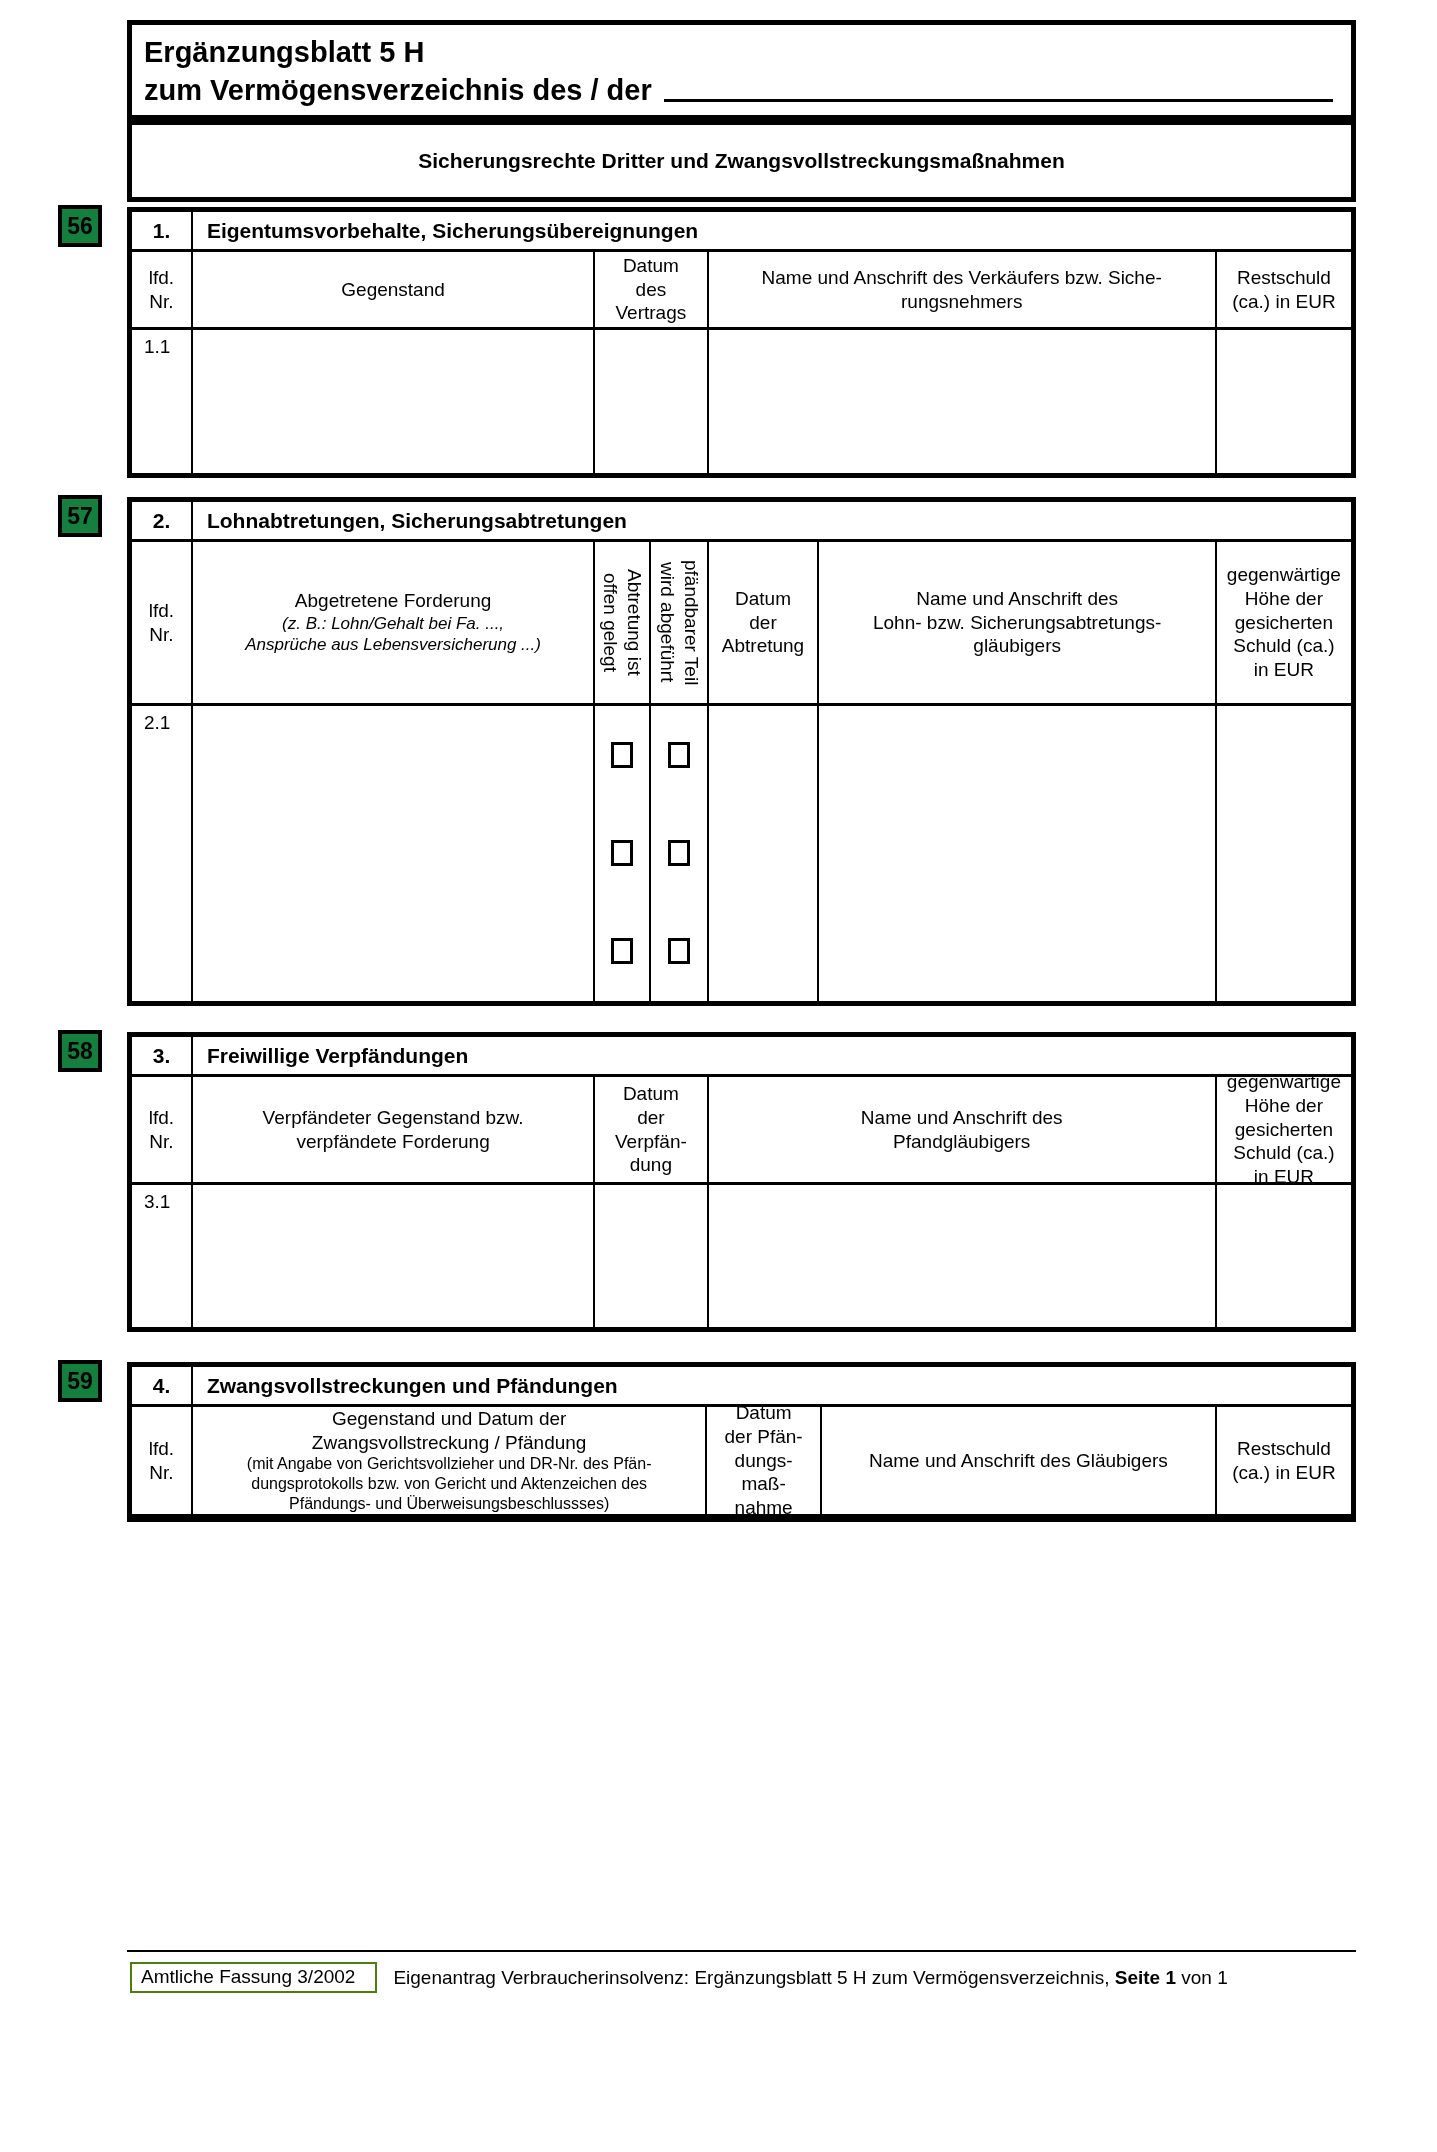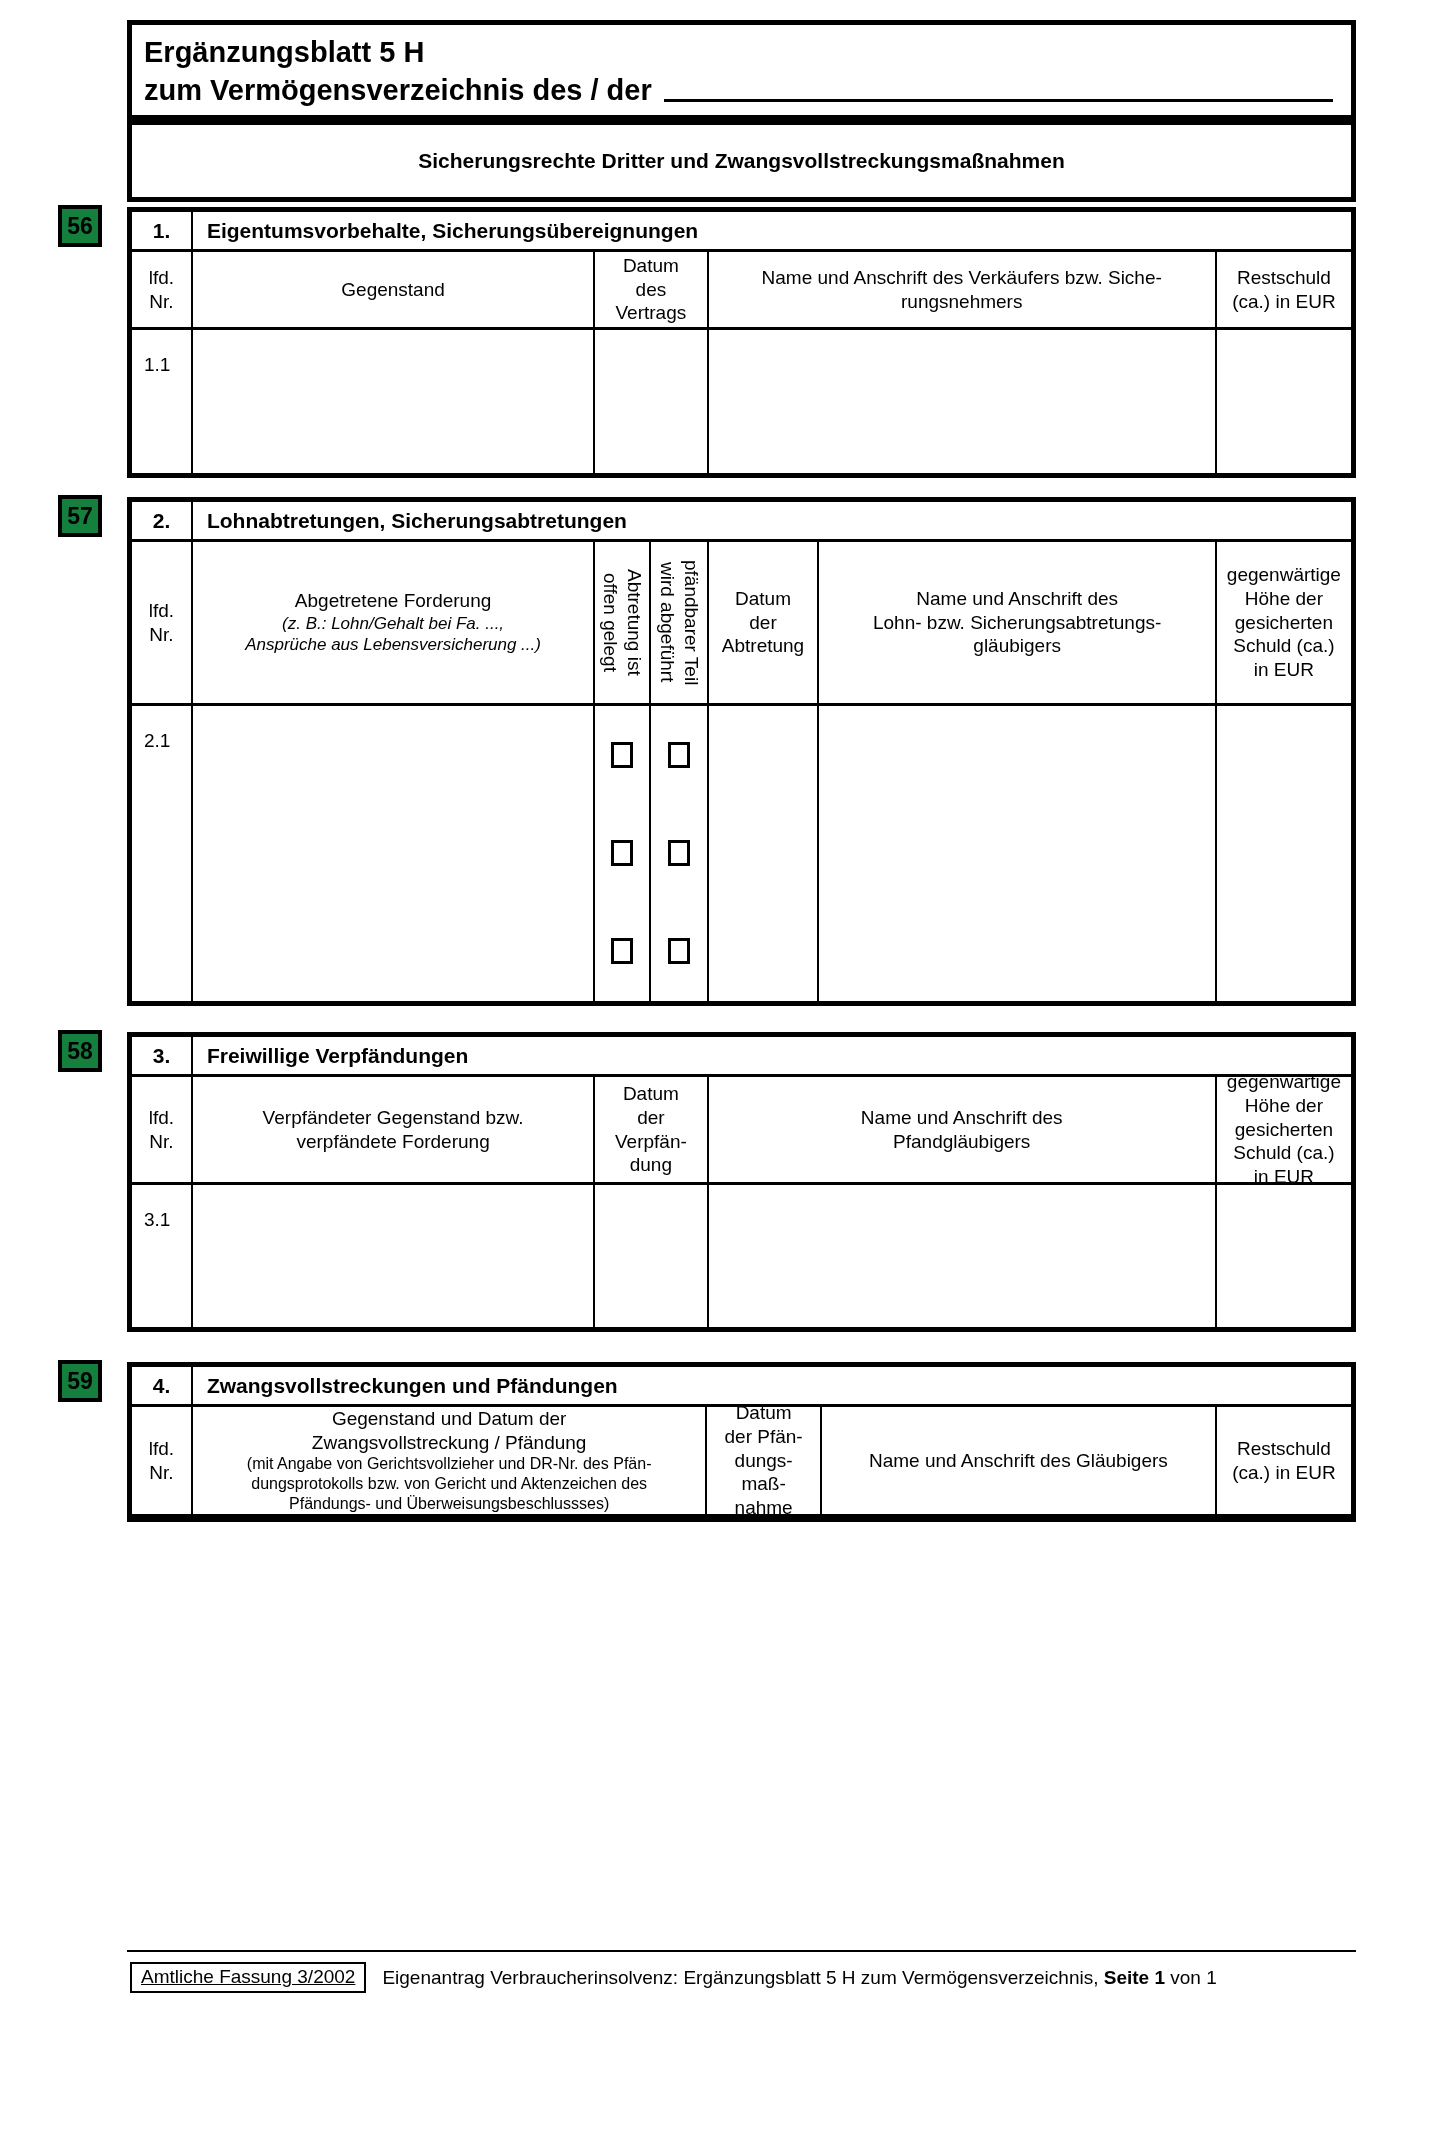--- a/index.html
+++ b/index.html
@@ -37,38 +37,38 @@
   .ttitle { flex:1; display:flex; align-items:center; padding-left:14px; font-size:21px; font-weight:bold; }
   .hrow { display:flex; border-bottom:3px solid #000; align-items:stretch; }
   .drow { display:flex; align-items:stretch; }
   .c { border-right:2px solid #000; }
   .c:last-child { border-right:none; }
   .hc { display:flex; align-items:center; justify-content:center; text-align:center;
         font-size:19px; line-height:1.25; padding:4px 6px; }
   .hint-italic { font-style:italic; font-size:17px; }
   .hint-small { font-size:16px; line-height:1.25; }
   .dc { }
-  .rowlabel { font-size:19px; padding:24px 0 0 12px; }
+  .rowlabel { font-size:19px; padding:6px 0 0 12px; }
   
   .w-lfd { width:5%; }
   .w1-gegen { width:33%; } .w1-datum { width:9.3%; } .w1-name { width:41.7%; } .w1-rest { width:11%; }
   .w2-ford { width:33%; } .w2-cb { width:4.6%; } .w2-cb2 { width:4.7%; }
   .w2-datum { width:9.1%; } .w2-name { width:32.6%; } .w2-hoehe { width:11%; }
   .w4-gegen { width:42.2%; } .w4-datum { width:9.4%; } .w4-name { width:32.4%; } .w4-rest { width:11%; }
   
   .vcell { display:flex; align-items:center; justify-content:center; padding:4px 2px; }
   .vtext { writing-mode:vertical-rl; text-orientation:sideways; white-space:pre-line;
            font-size:19px; line-height:1.25; text-align:center; }
   
   .cbcol { display:flex; flex-direction:column; align-items:center; padding-top:36px; gap:72px; }
   .cb { width:22px; height:26px; border:3px solid #000; background:#fff; }
   
   .footer-rule { position:absolute; left:127px; top:1950px; width:1229px; height:2px; background:#000; }
   .footer-row { position:absolute; left:130px; top:1962px; display:flex; align-items:center; font-size:19px; }
-  .stampbox { border:2px solid #000000; padding:2px 9px 3px 9px;text-decoration:underline; }
+  .stampbox { border:2px solid #4d7c0f; padding:2px 20px 3px 9px; }
   .footer-text { margin-left:16px; }
 </style>
 </head>
 <body>
 
 <div class="page">
 
   <div class="titlebox">
     <div class="titleline">Ergänzungsblatt 5 H</div>
     <div class="titleline titleline2">

